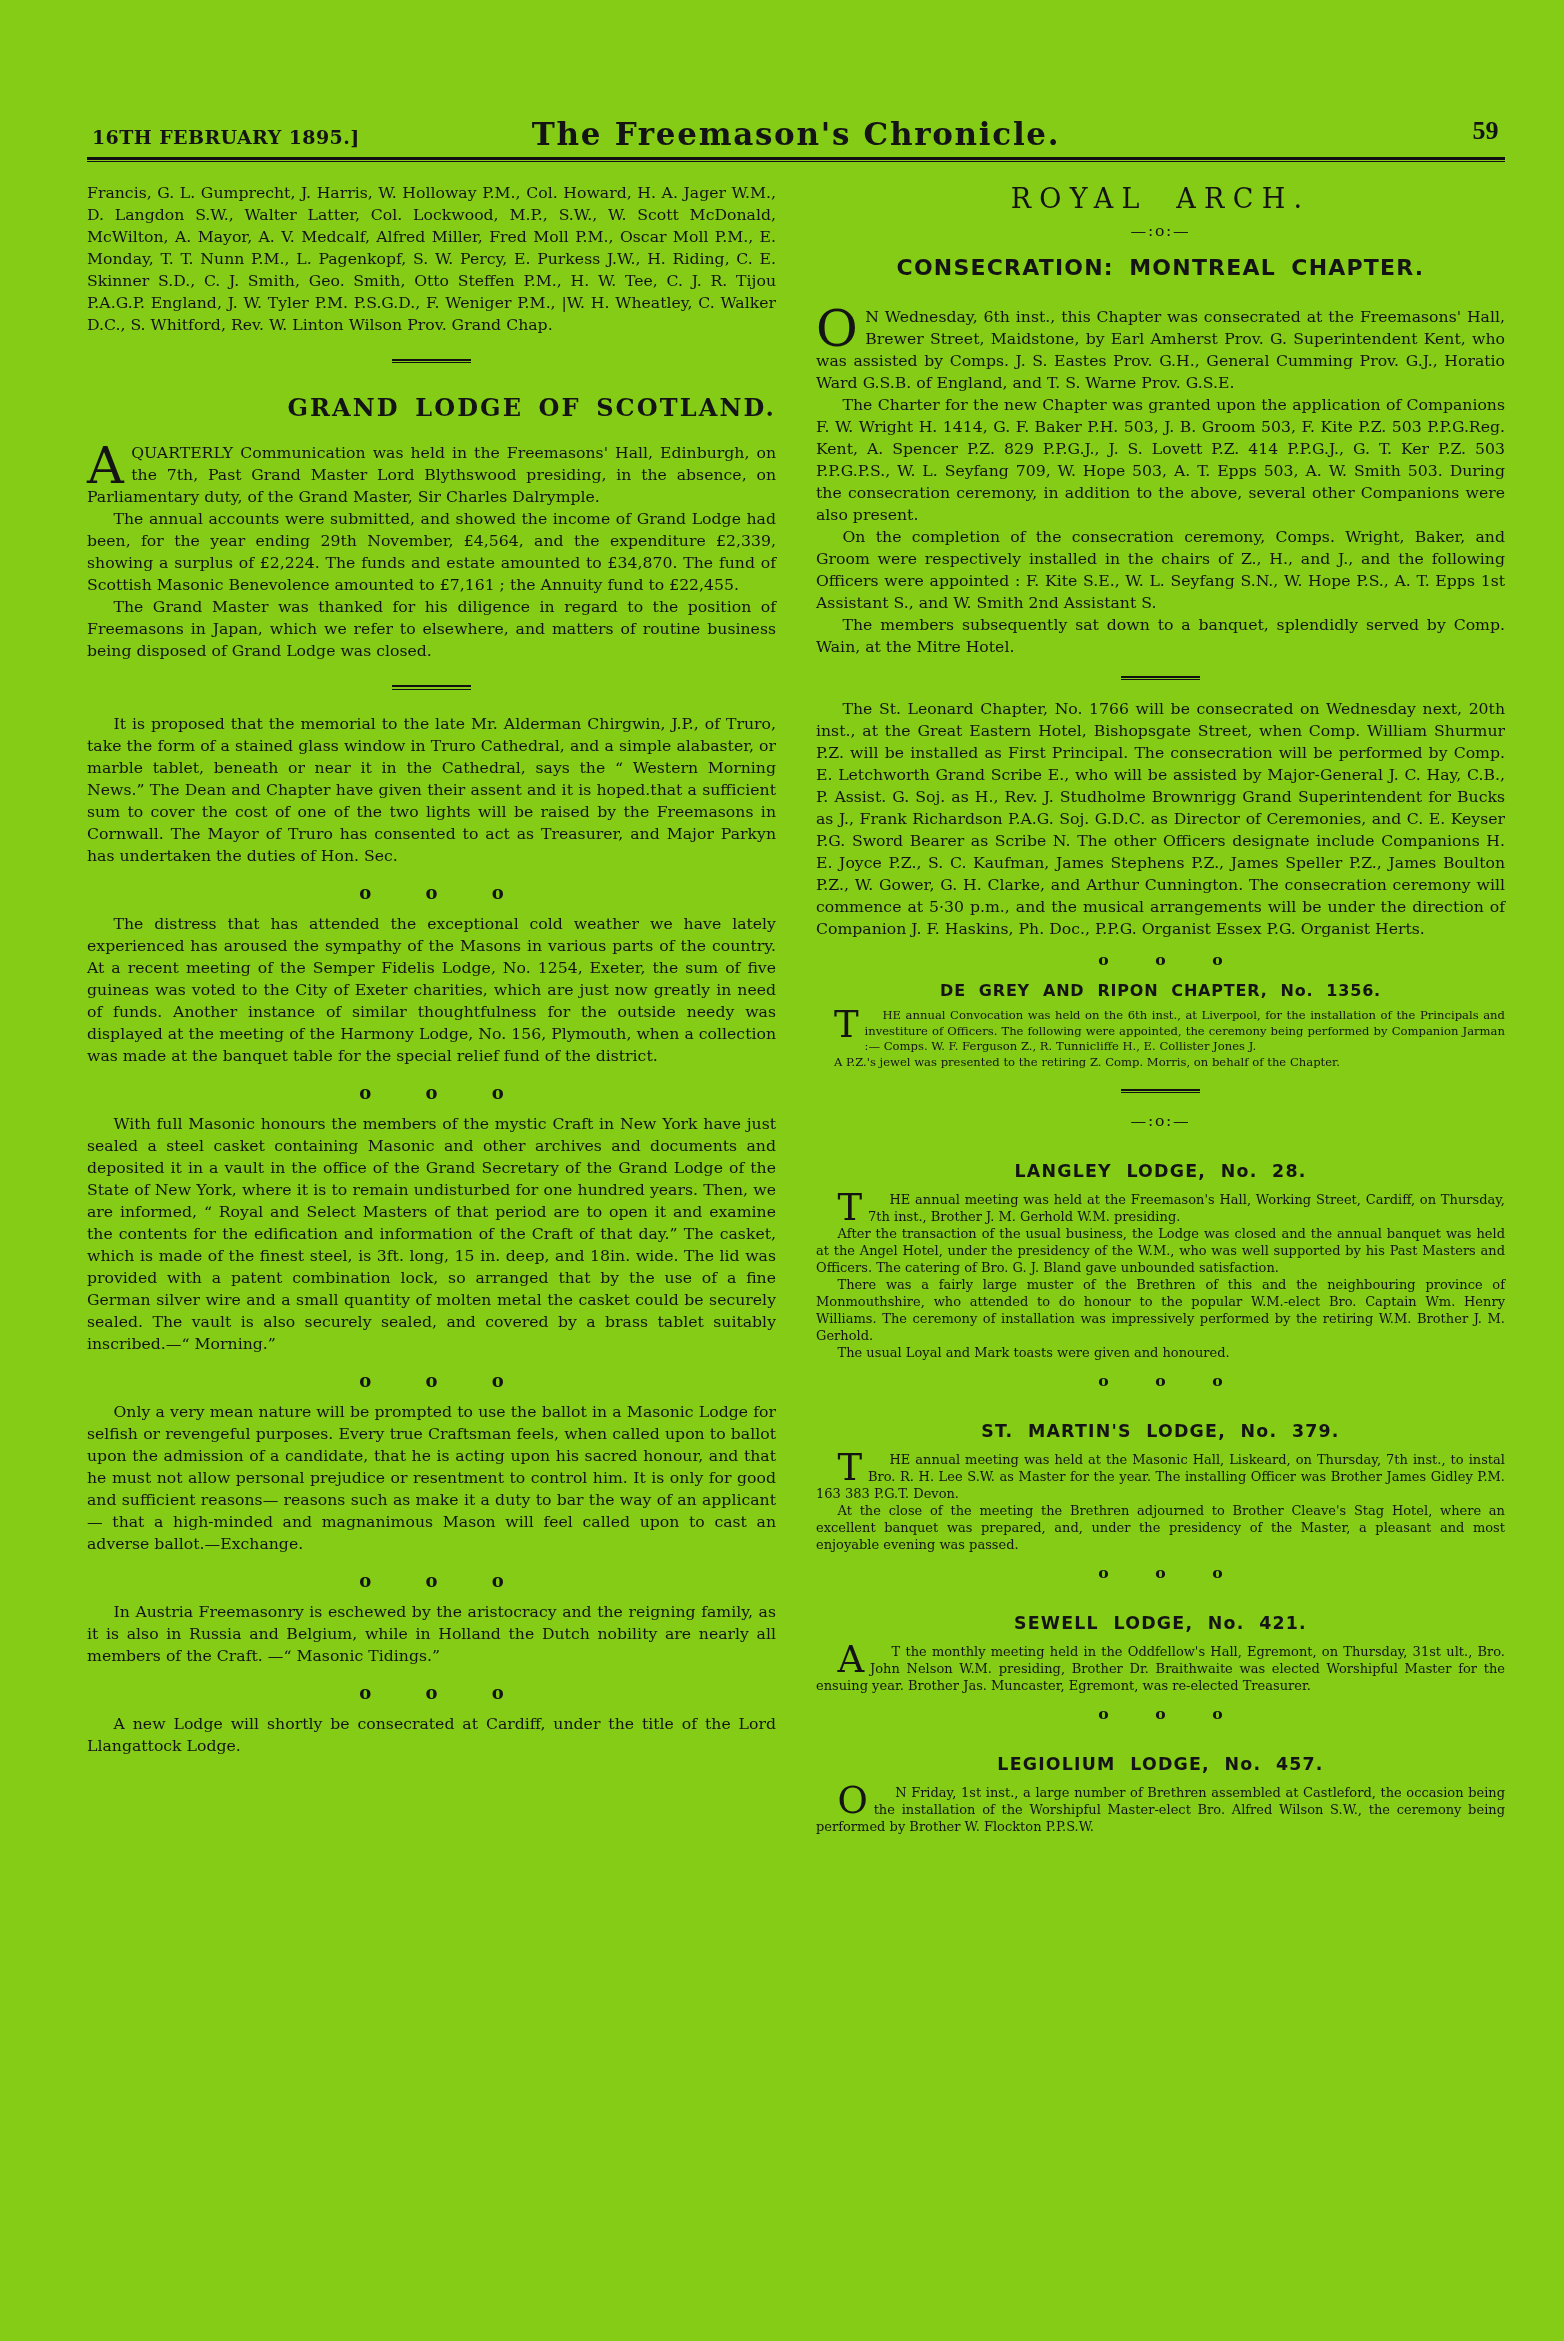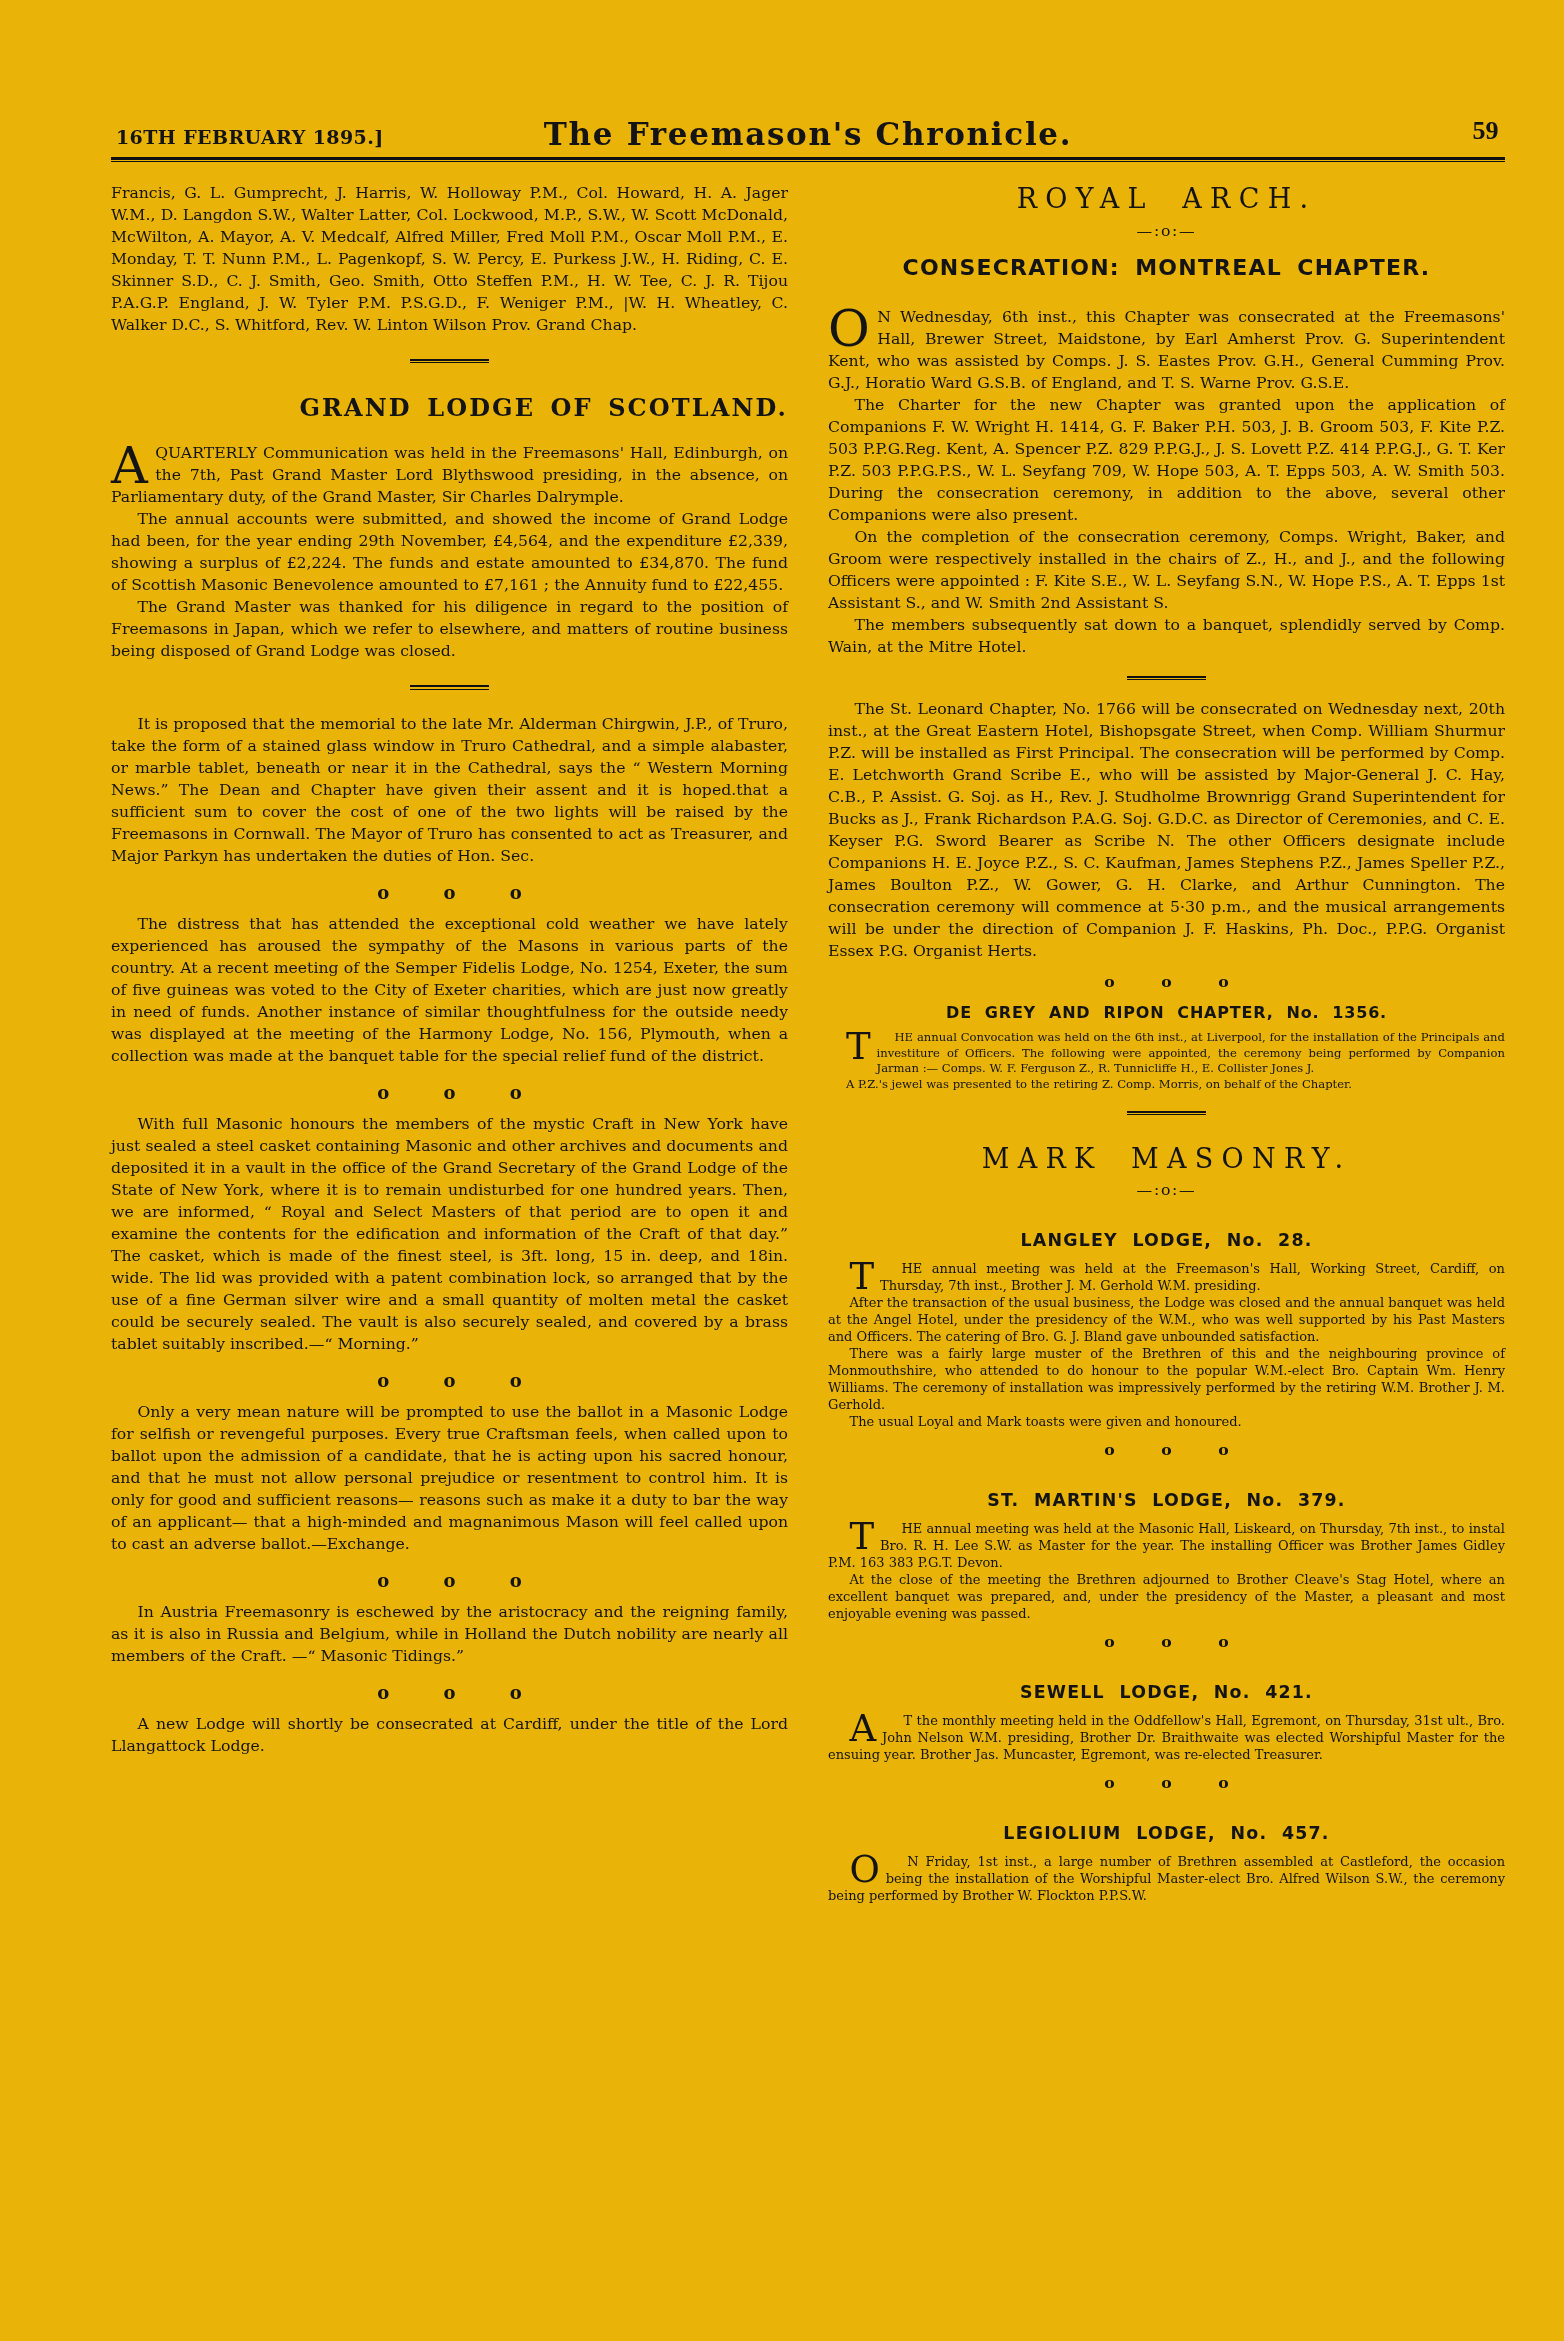--- a/index.html
+++ b/index.html
@@ -3,24 +3,24 @@
 <meta charset="utf-8">
 <title>The Freemason's Chronicle — 16th February 1895, p.59</title>
 <style>
   * { box-sizing: border-box; }
   html, body { margin: 0; padding: 0; background: #d9d7d0; }
   .page {
     position: relative;
     width: 1565px;
     height: 2342px;
     margin: 0 auto;
-    background: #eab308;
+    background: #84cc16;
     color: #141414;
     font-family: "DejaVu Serif", serif;
-    padding: 109px 60px 33px 111px;
+    padding: 109px 60px 33px 87px;
     overflow: hidden;
   }
   
   .masthead { position: relative; height: 41px; }
   .masthead-date {
     position: absolute; left: 5px; bottom: 1.7px;
     font-size: 19px; font-weight: bold; letter-spacing: 0.4px;
   }
   .masthead-title {
     position: absolute; left: 50%; transform: translateX(-50%); bottom: -1.7px;
@@ -163,21 +163,20 @@
       <p class="body">The St. Leonard Chapter, No. 1766 will be consecrated on Wednesday next, 20th inst., at the Great Eastern Hotel, Bishopsgate Street, when Comp. William Shurmur P.Z. will be installed as First Principal.  The consecration will be performed by Comp. E. Letchworth Grand Scribe E., who will be assisted by Major-General J. C. Hay, C.B., P. Assist. G. Soj. as H., Rev. J. Studholme Brownrigg Grand Superintendent for Bucks as J., Frank Richardson P.A.G. Soj. G.D.C. as Director of Ceremonies, and C. E. Keyser P.G. Sword Bearer as Scribe N.  The other Officers designate include Companions H. E. Joyce P.Z., S. C. Kaufman, James Stephens P.Z., James Speller P.Z., James Boulton P.Z., W. Gower, G. H. Clarke, and Arthur Cunnington.  The consecration ceremony will commence at 5·30 p.m., and the musical arrangements will be under the direction of Companion J. F. Haskins, Ph. Doc., P.P.G. Organist Essex P.G. Organist Herts.</p>
 
       <div class="ooo ooo-tight">o o o</div>
 
       <h4 class="smaller-sub">DE GREY AND RIPON CHAPTER, No. 1356.</h4>
       <p class="tiny flush clearfix"><span class="dropcap-small">T</span><span>HE annual Convocation was held on the 6th inst., at Liverpool, for the installation of the Principals and investiture of Officers.  The following were appointed, the ceremony being performed by Companion Jarman :— Comps. W. F. Ferguson Z., R. Tunnicliffe H., E. Collister Jones J.</span></p>
       <p class="tiny">A P.Z.'s jewel was presented to the retiring Z. Comp. Morris, on behalf of the Chapter.</p>
 
       <div class="rule-divider tight"></div>
 
-      <h1 class="big-heading">MARK MASONRY.</h1>
       <div class="oh-divider">—:o:—</div>
 
       <h4 class="small-sub">LANGLEY LODGE, No. 28.</h4>
       <p class="small flush clearfix"><span class="dropcap-small">T</span><span>HE annual meeting was held at the Freemason's Hall, Working Street, Cardiff, on Thursday, 7th inst., Brother J. M. Gerhold W.M. presiding.</span></p>
       <p class="small">After the transaction of the usual business, the Lodge was closed and the annual banquet was held at the Angel Hotel, under the presidency of the W.M., who was well supported by his Past Masters and Officers.  The catering of Bro. G. J. Bland gave unbounded satisfaction.</p>
       <p class="small">There was a fairly large muster of the Brethren of this and the neighbouring province of Monmouthshire, who attended to do honour to the popular W.M.-elect Bro. Captain Wm. Henry Williams.  The ceremony of installation was impressively performed by the retiring W.M. Brother J. M. Gerhold.</p>
       <p class="small">The usual Loyal and Mark toasts were given and honoured.</p>
 
       <div class="ooo ooo-tight">o o o</div>
 

